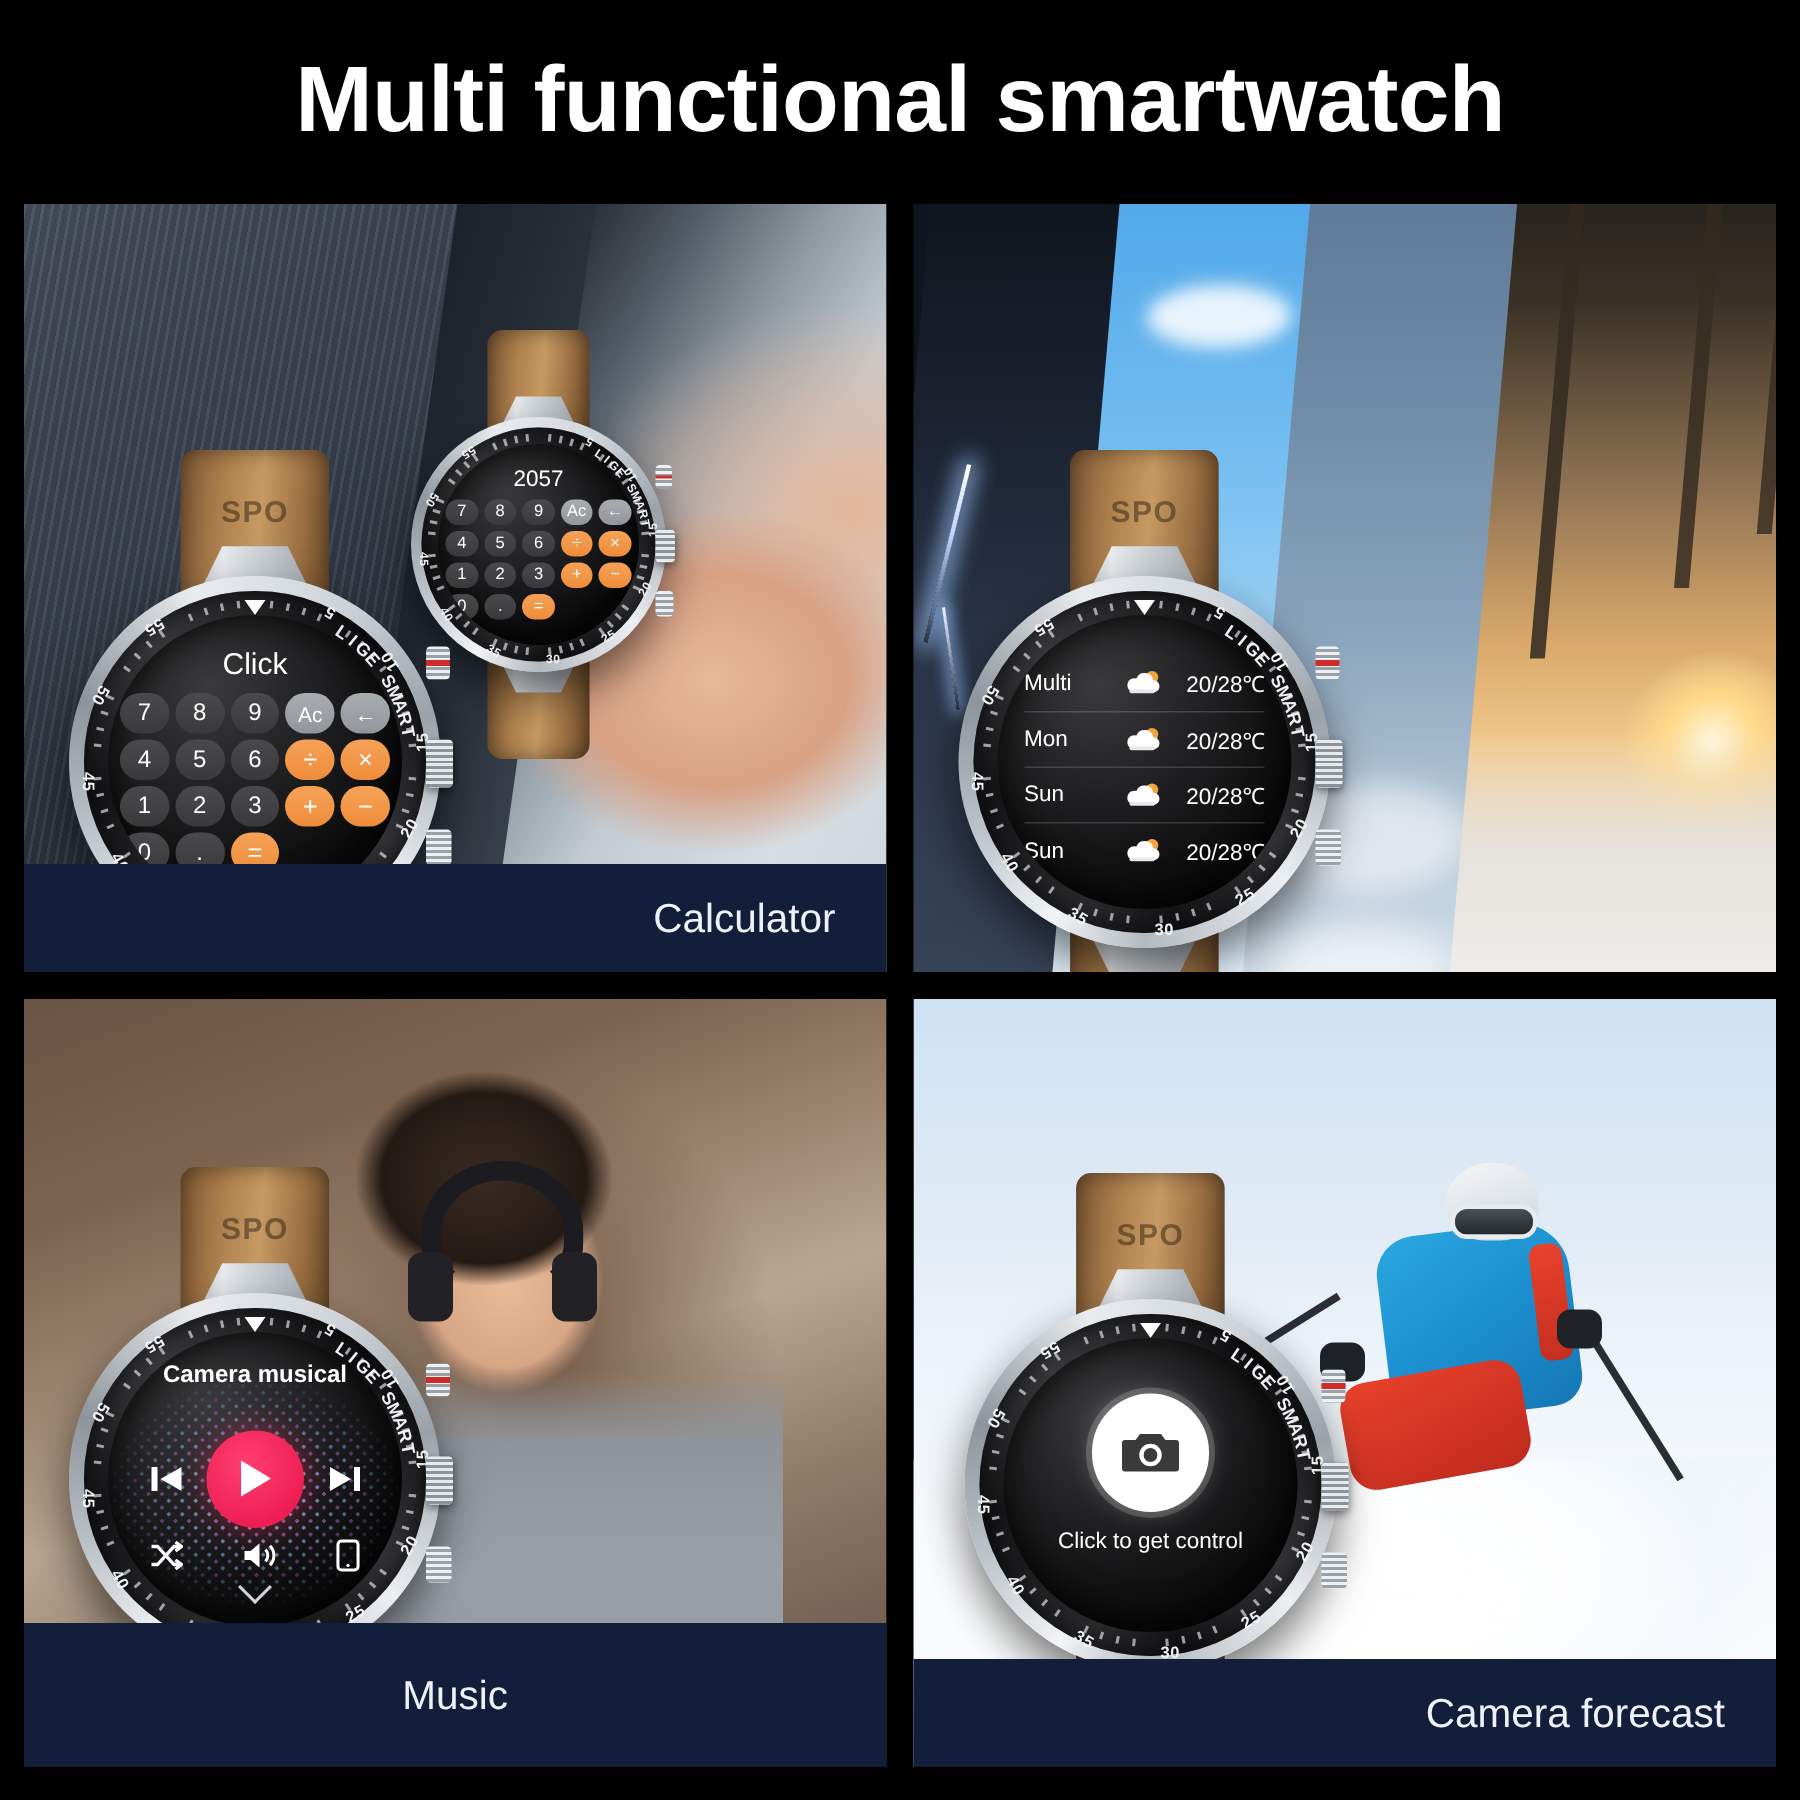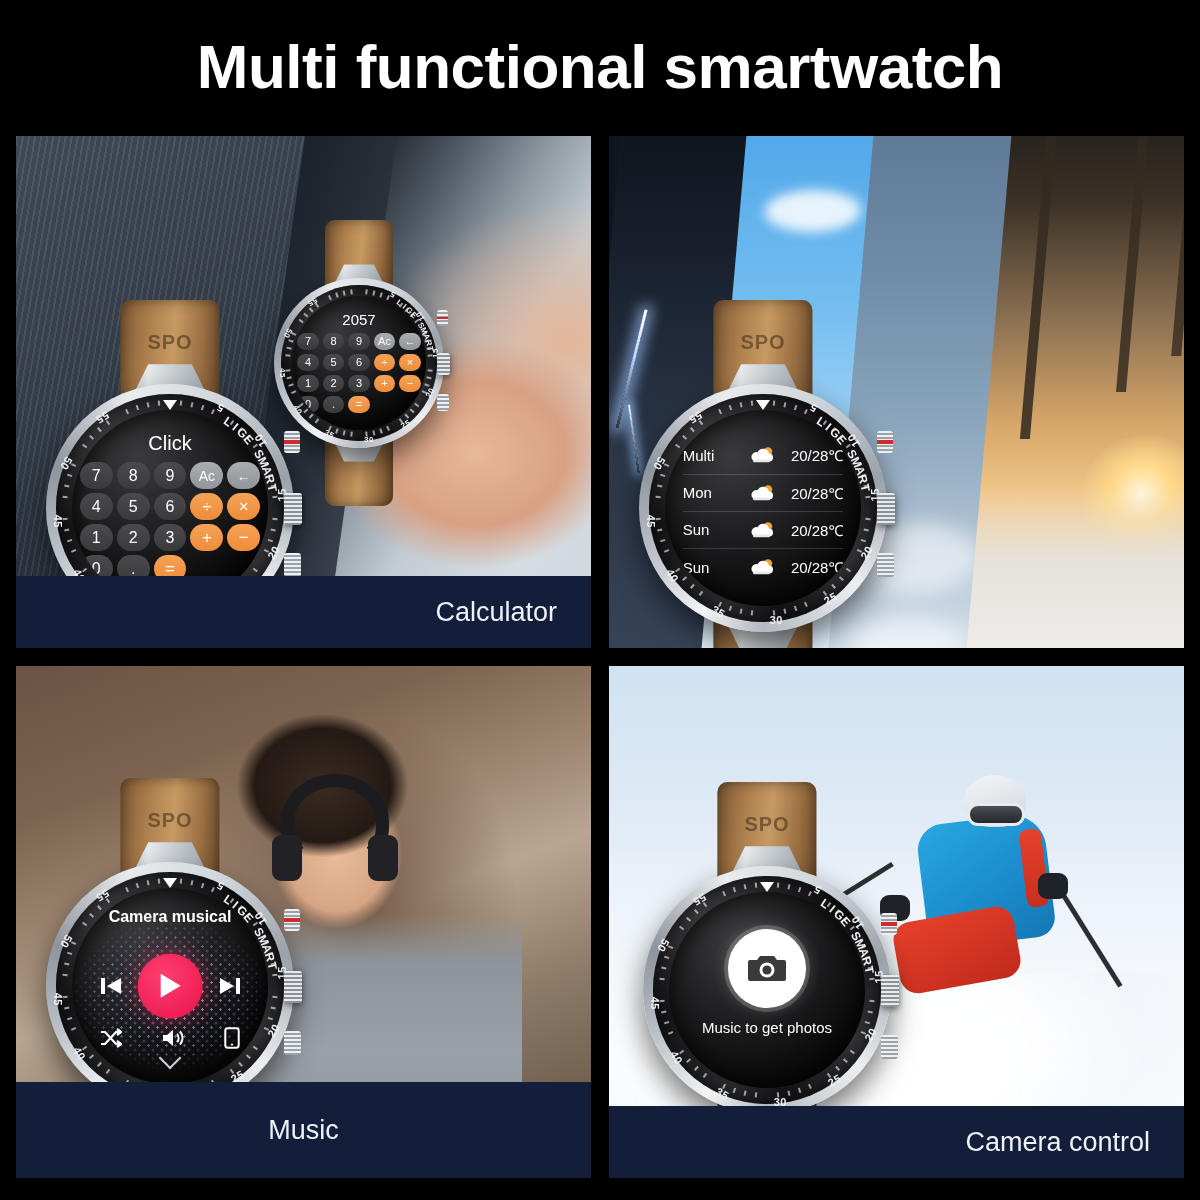--- a/index.html
+++ b/index.html
@@ -984,23 +984,23 @@
       <div class="btn-low"></div>
       <div class="screen">
         <div class="cam-face">
           <div class="cam-btn">
             <svg width="40" height="32" viewBox="0 0 40 32">
               <path d="M3 8h7l3-4h14l3 4h7a2 2 0 0 1 2 2v17a2 2 0 0 1-2 2H3a2 2 0 0 1-2-2V10a2 2 0 0 1 2-2z" fill="#3a3a3a"></path>
               <circle cx="20" cy="18" r="7.5" fill="#fff"></circle>
                 <circle cx="20" cy="18" r="4.6" fill="#3a3a3a"></circle>
             </svg>
           </div>
-          <div class="cam-label">Music to get photos</div>
+          <div class="cam-label">Click to get control</div>
         </div>
       </div>
     </div>
 
     <div class="caption h1">
-      <span>Camera control</span>
+      <span>Camera forecast</span>
     </div>
   </div>
 
 </div>
 
 </body></html>

